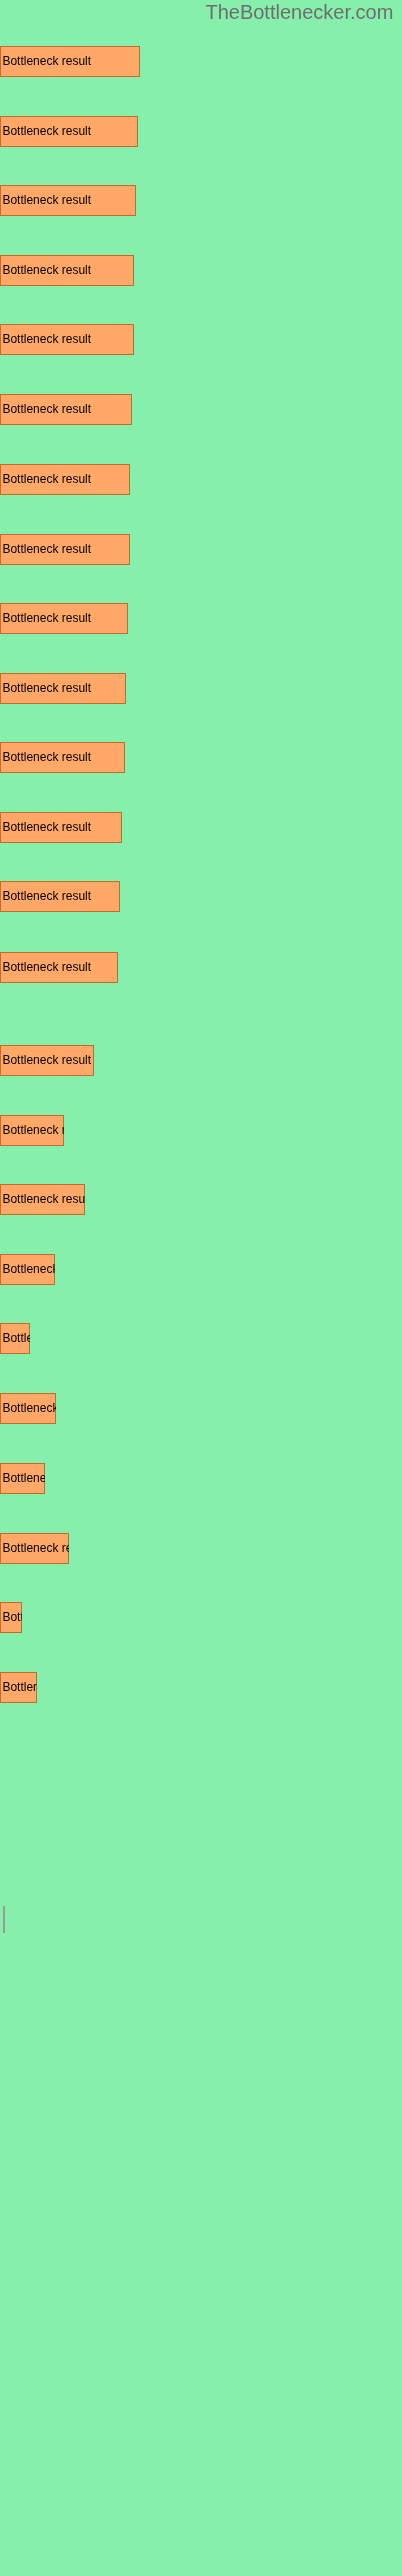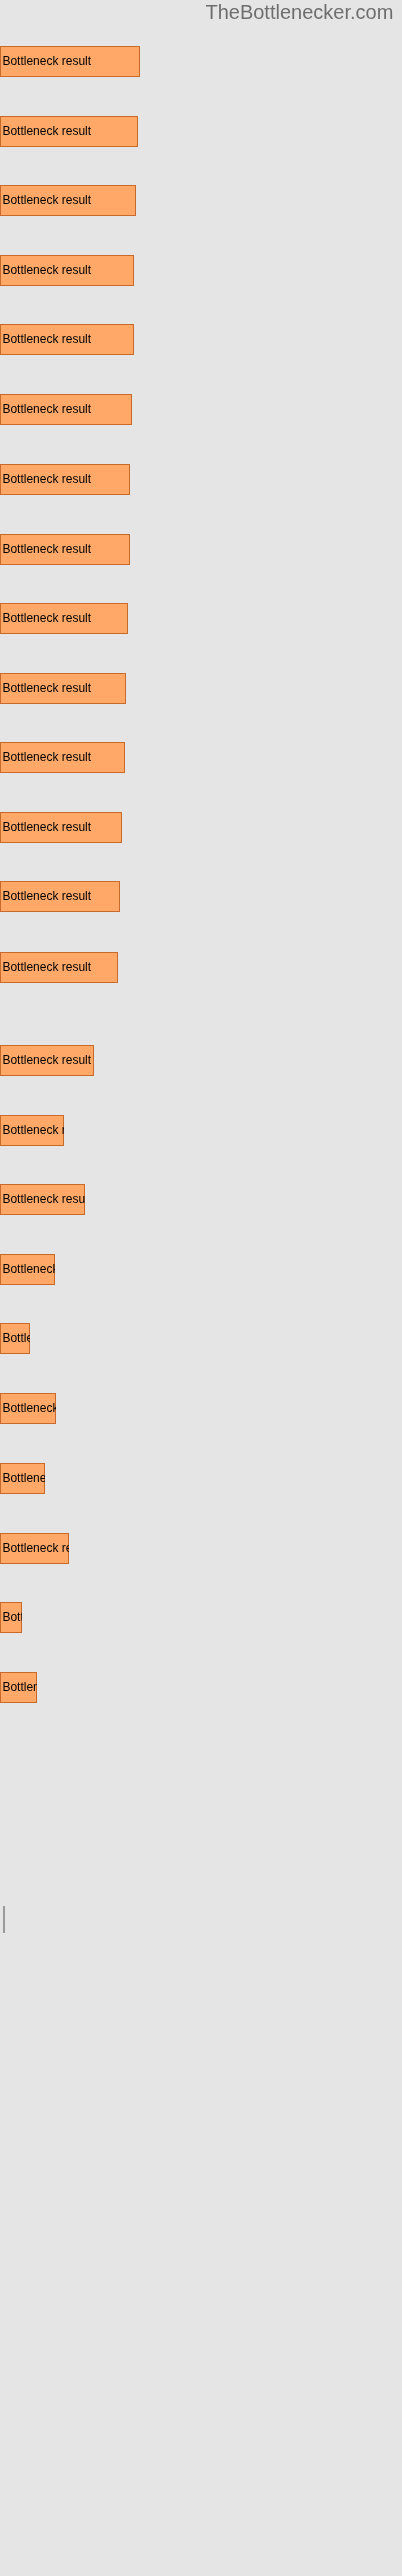--- a/index.html
+++ b/index.html
@@ -4,21 +4,21 @@
 <style>
   html, body {
     margin: 0;
     padding: 0;
     background: #000000;
   }
   #page {
     position: relative;
     width: 403px;
     height: 2576px;
-    background: #e5e5e5;
+    background: #86efac;
     overflow: hidden;
     font-family: "Liberation Sans", sans-serif;
   }
   #chart-title {
     position: absolute;
     right: 9.7px;
     top: 0px;
     font-size: 20px;
     line-height: 24px;
     color: #6e6e6e;

